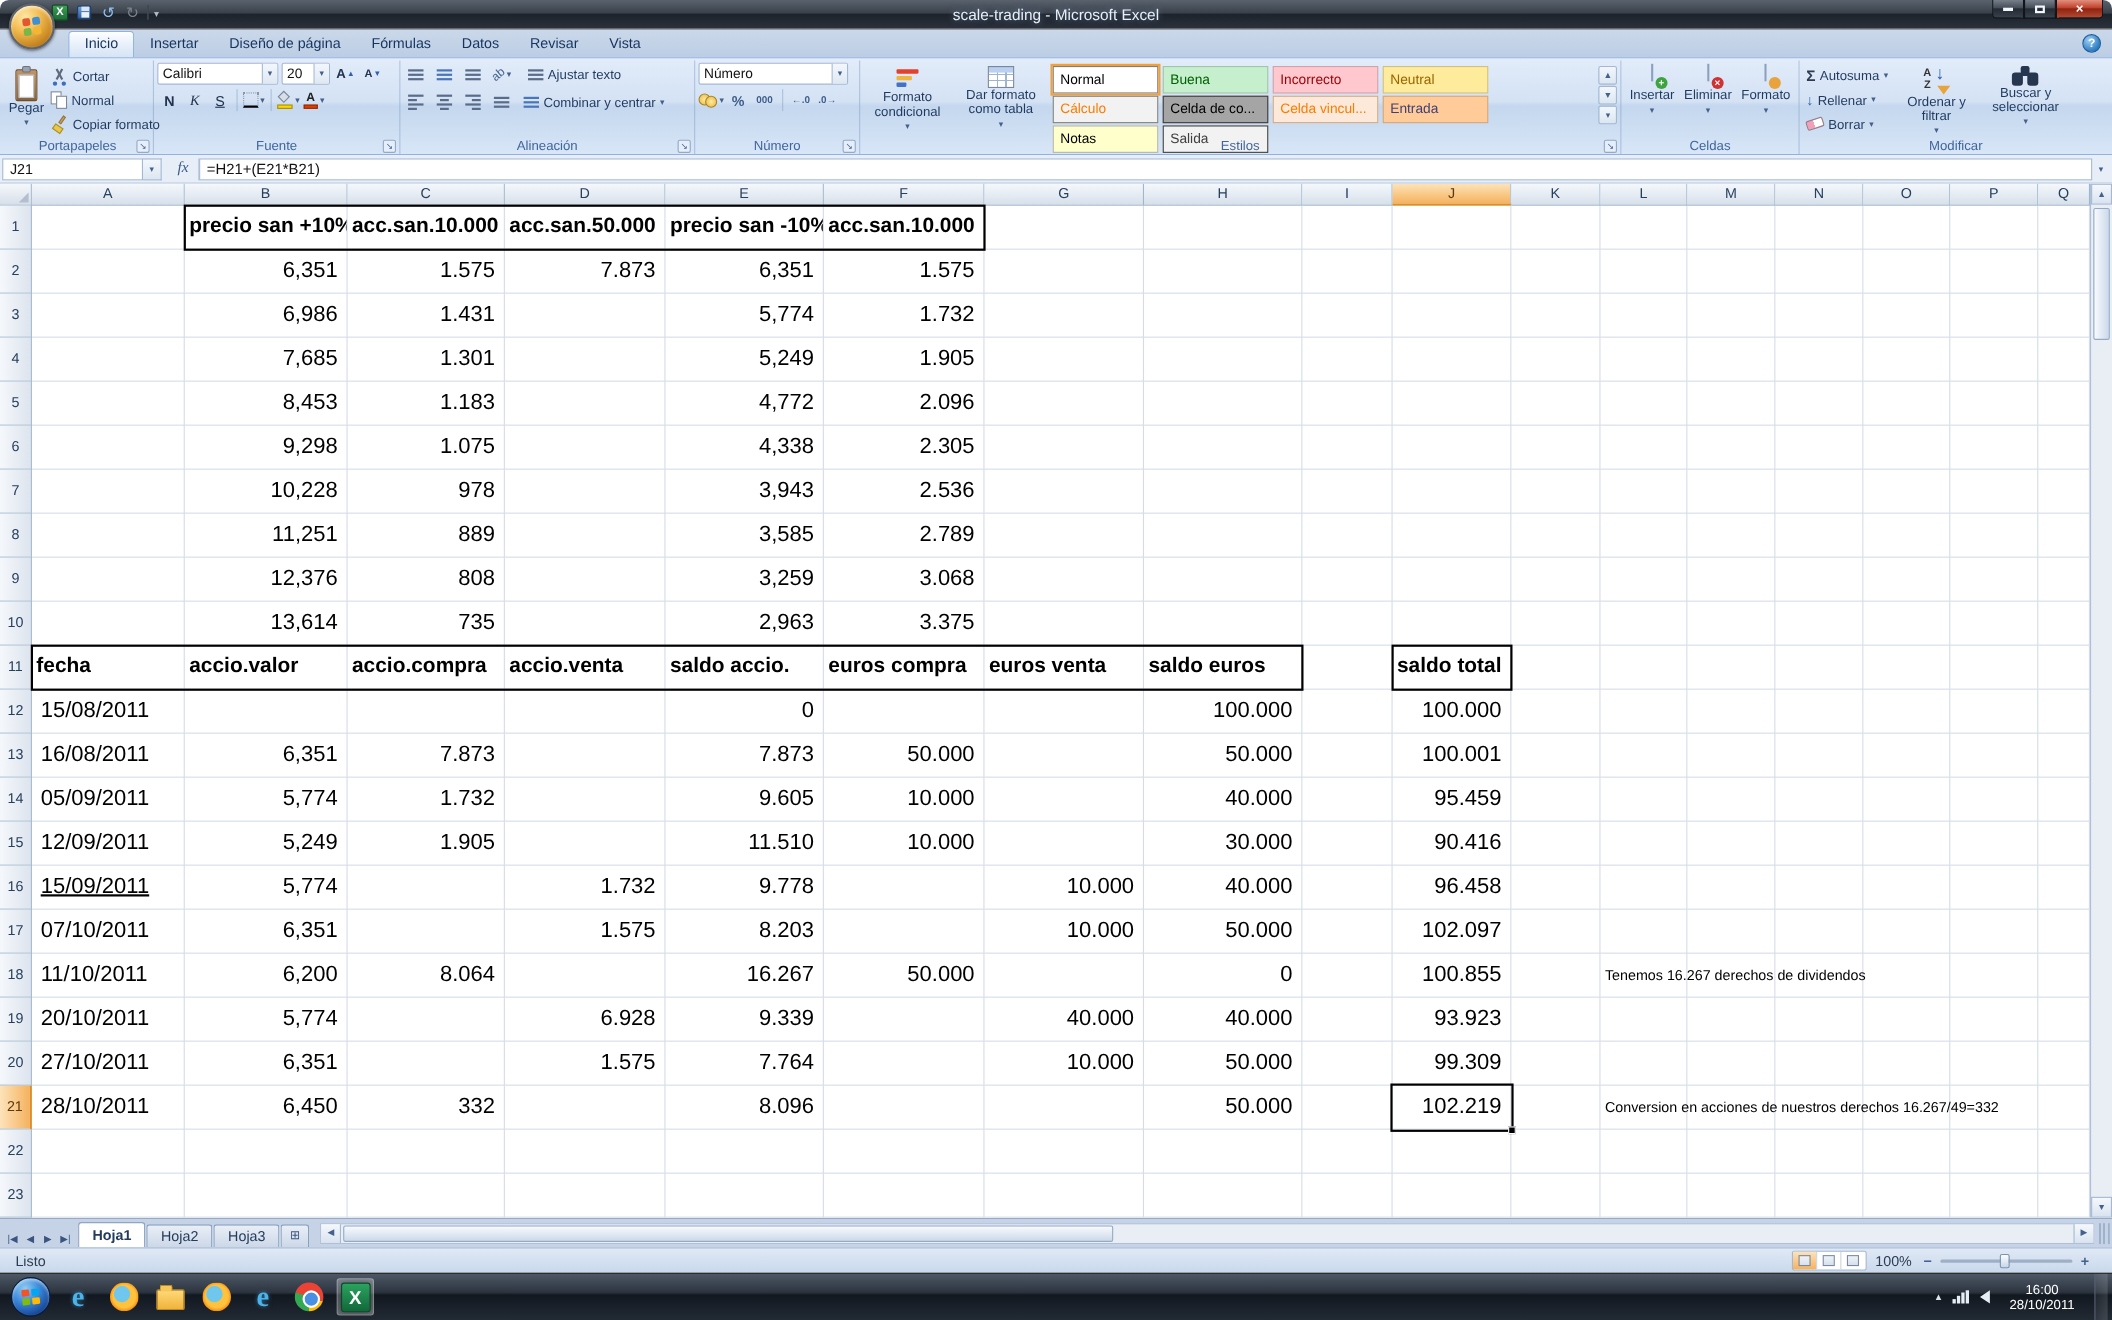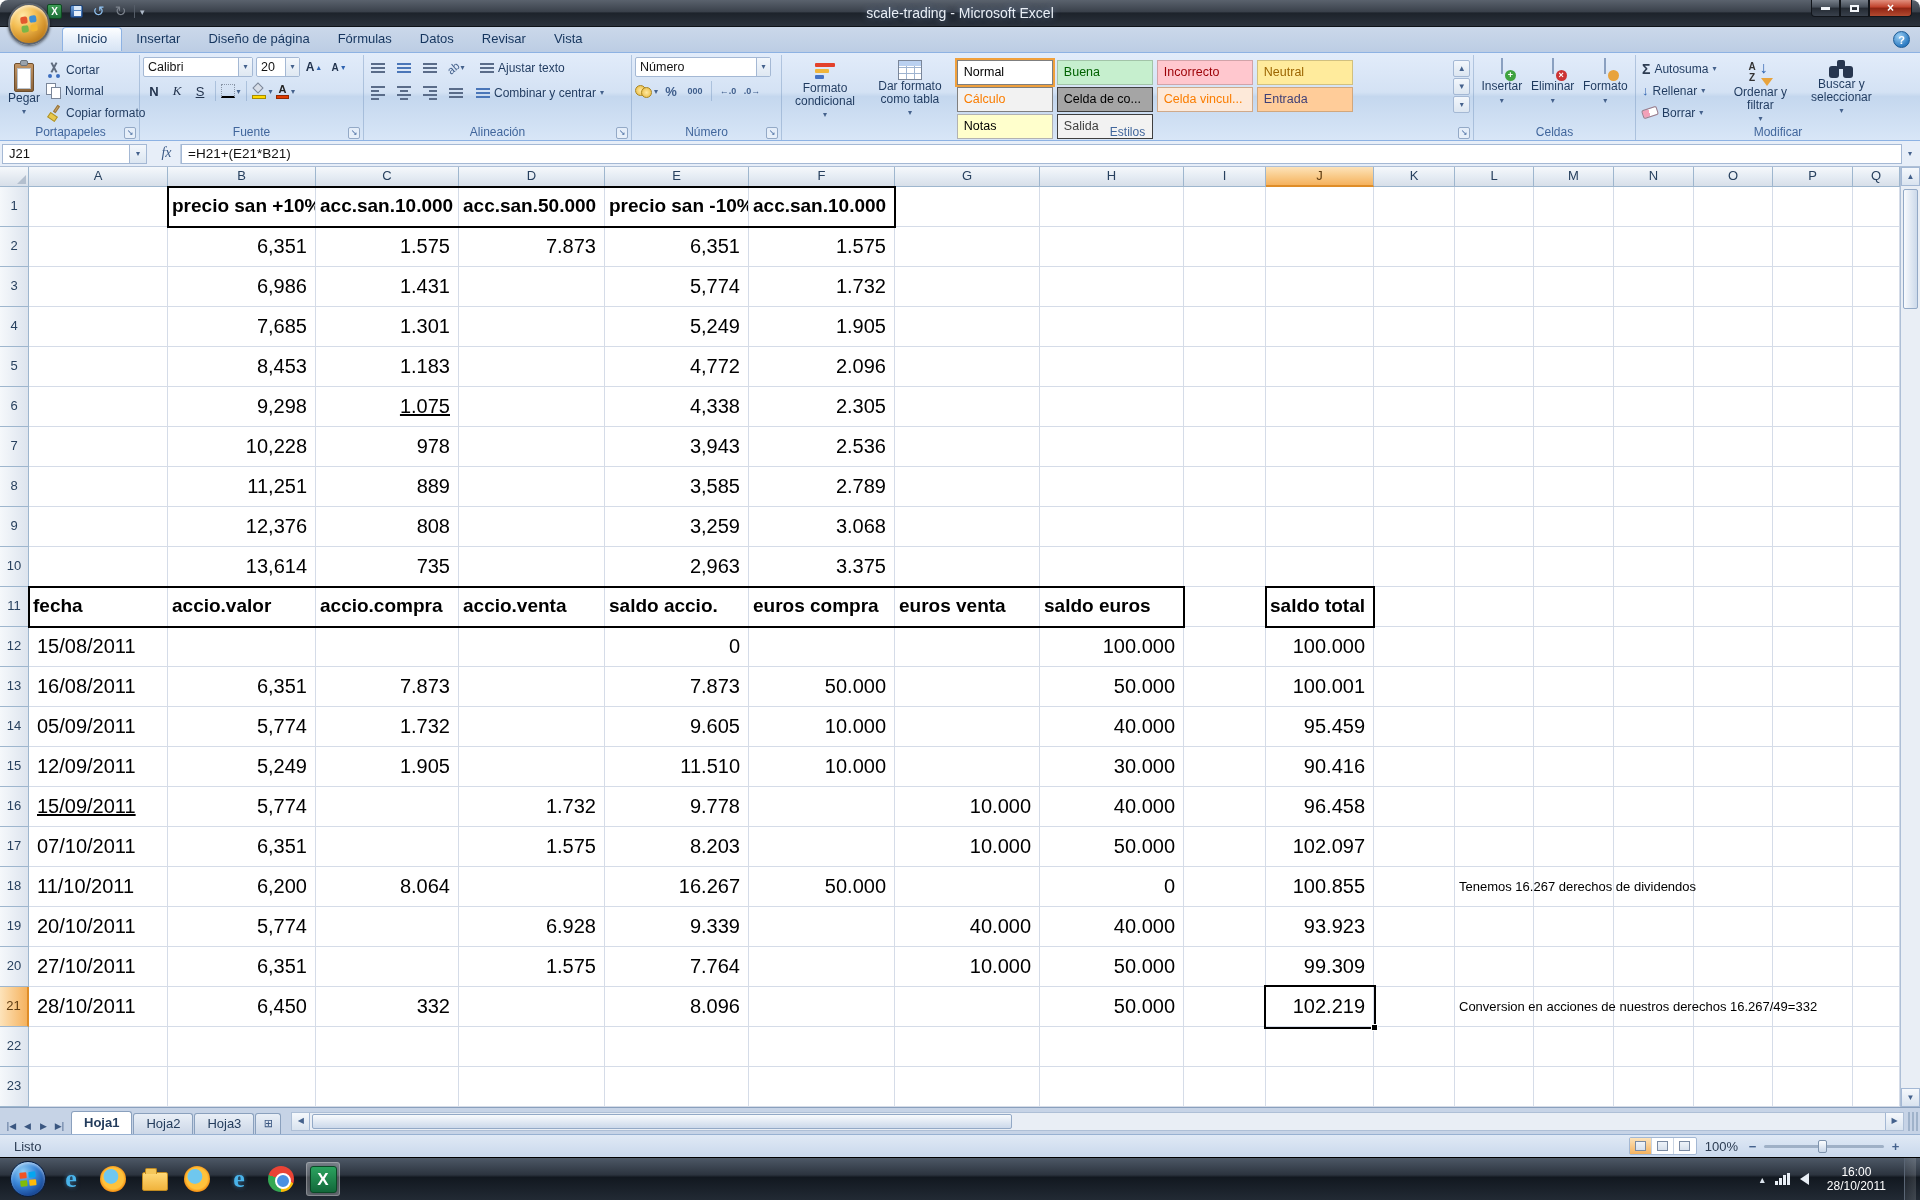--- a/index.html
+++ b/index.html
@@ -24,21 +24,21 @@
 .winctl { position:absolute; right:8px; top:0; display:flex; }
 .wbtn { width:29px; height:17px; border:1px solid #11151b; border-top:none; display:flex; align-items:center; justify-content:center;
   background:linear-gradient(180deg,#767e89,#454d58 45%,#242a33 50%,#39414c); }
 .wbtn.first { border-radius:0 0 0 4px; }
 .wbtn.close { width:43px; background:linear-gradient(180deg,#e28f7e,#c0402a 45%,#8f2312 50%,#b24a30); border-radius:0 0 4px 0; }
 .wbtn .mn { width:9px; height:3px; background:#f2f5f9; }
 .wbtn .mx { width:9px; height:7px; border:2px solid #f2f5f9; }
 .wbtn .cl { color:#fff; font-size:12px; font-weight:bold; line-height:12px; }
 
 
-.tabrow { height:26px; flex:0 0 26px; background:linear-gradient(#cbd8ea,#bccde4); position:relative; display:flex; align-items:flex-start; border-bottom:1px solid #8db2e3; }
+.tabrow { height:26px; flex:0 0 26px; background:linear-gradient(#cbd8ea,#bccde4); position:relative; display:flex; align-items:center; border-bottom:1px solid #8db2e3; }
 .orb { position:absolute; left:8px; top:-24px; width:42px; height:42px; border-radius:50%; z-index:20;
   background:radial-gradient(circle at 34% 28%,#ffe9a8 0%,#f3bd52 35%,#c98722 70%,#8a5a12 100%);
   border:2px solid #5d646e; box-shadow:0 1px 3px rgba(0,0,0,.6), inset 0 2px 3px rgba(255,255,255,.65); }
 .orb-logo { position:absolute; left:11px; top:11px; width:16px; height:16px; display:grid; grid-template-columns:7px 7px; grid-template-rows:7px 7px; gap:2px; transform:rotate(-8deg); }
 .orb-logo i { border-radius:2px; }
 .orb-logo i:nth-child(1){background:#e4572e;} .orb-logo i:nth-child(2){background:#3f8fd2;}
 .orb-logo i:nth-child(3){background:#7ab648;} .orb-logo i:nth-child(4){background:#f2b632;}
 .rtabs { display:flex; margin-left:62px; height:24px; }
 .rtab { padding:0 14px; font-size:13px; line-height:23px; color:#15355e; border-radius:4px 4px 0 0; }
 .rtab.active { background:linear-gradient(#fdfeff,#e8f0fa 50%,#d7e4f4); border:1px solid #8db2e3; border-bottom:none; line-height:22px; }
@@ -730,21 +730,21 @@
           <div class="cell" style="width: 79px;"></div>
           <div class="cell" style="width: 80px;"></div>
           <div class="cell" style="width: 80px;"></div>
           <div class="cell" style="width: 79px;"></div>
           <div class="cell" style="width: 80px;"></div>
           <div class="cell" style="width: 47px;"></div>
         </div>
         <div class="grow">
           <div class="cell" style="width: 139px;"></div>
           <div class="cell num" style="width: 148px;">9,298</div>
-          <div class="cell num" style="width: 143px; text-decoration: underline;">1.075</div>
+          <div class="cell num" style="width: 143px;">1.075</div>
           <div class="cell" style="width: 146px;"></div>
           <div class="cell num" style="width: 144px;">4,338</div>
           <div class="cell num" style="width: 146px;">2.305</div>
           <div class="cell" style="width: 145px;"></div>
           <div class="cell" style="width: 144px;"></div>
           <div class="cell" style="width: 82px;"></div>
           <div class="cell" style="width: 108px;"></div>
           <div class="cell" style="width: 81px;"></div>
           <div class="cell" style="width: 79px;"></div>
           <div class="cell" style="width: 80px;"></div>

